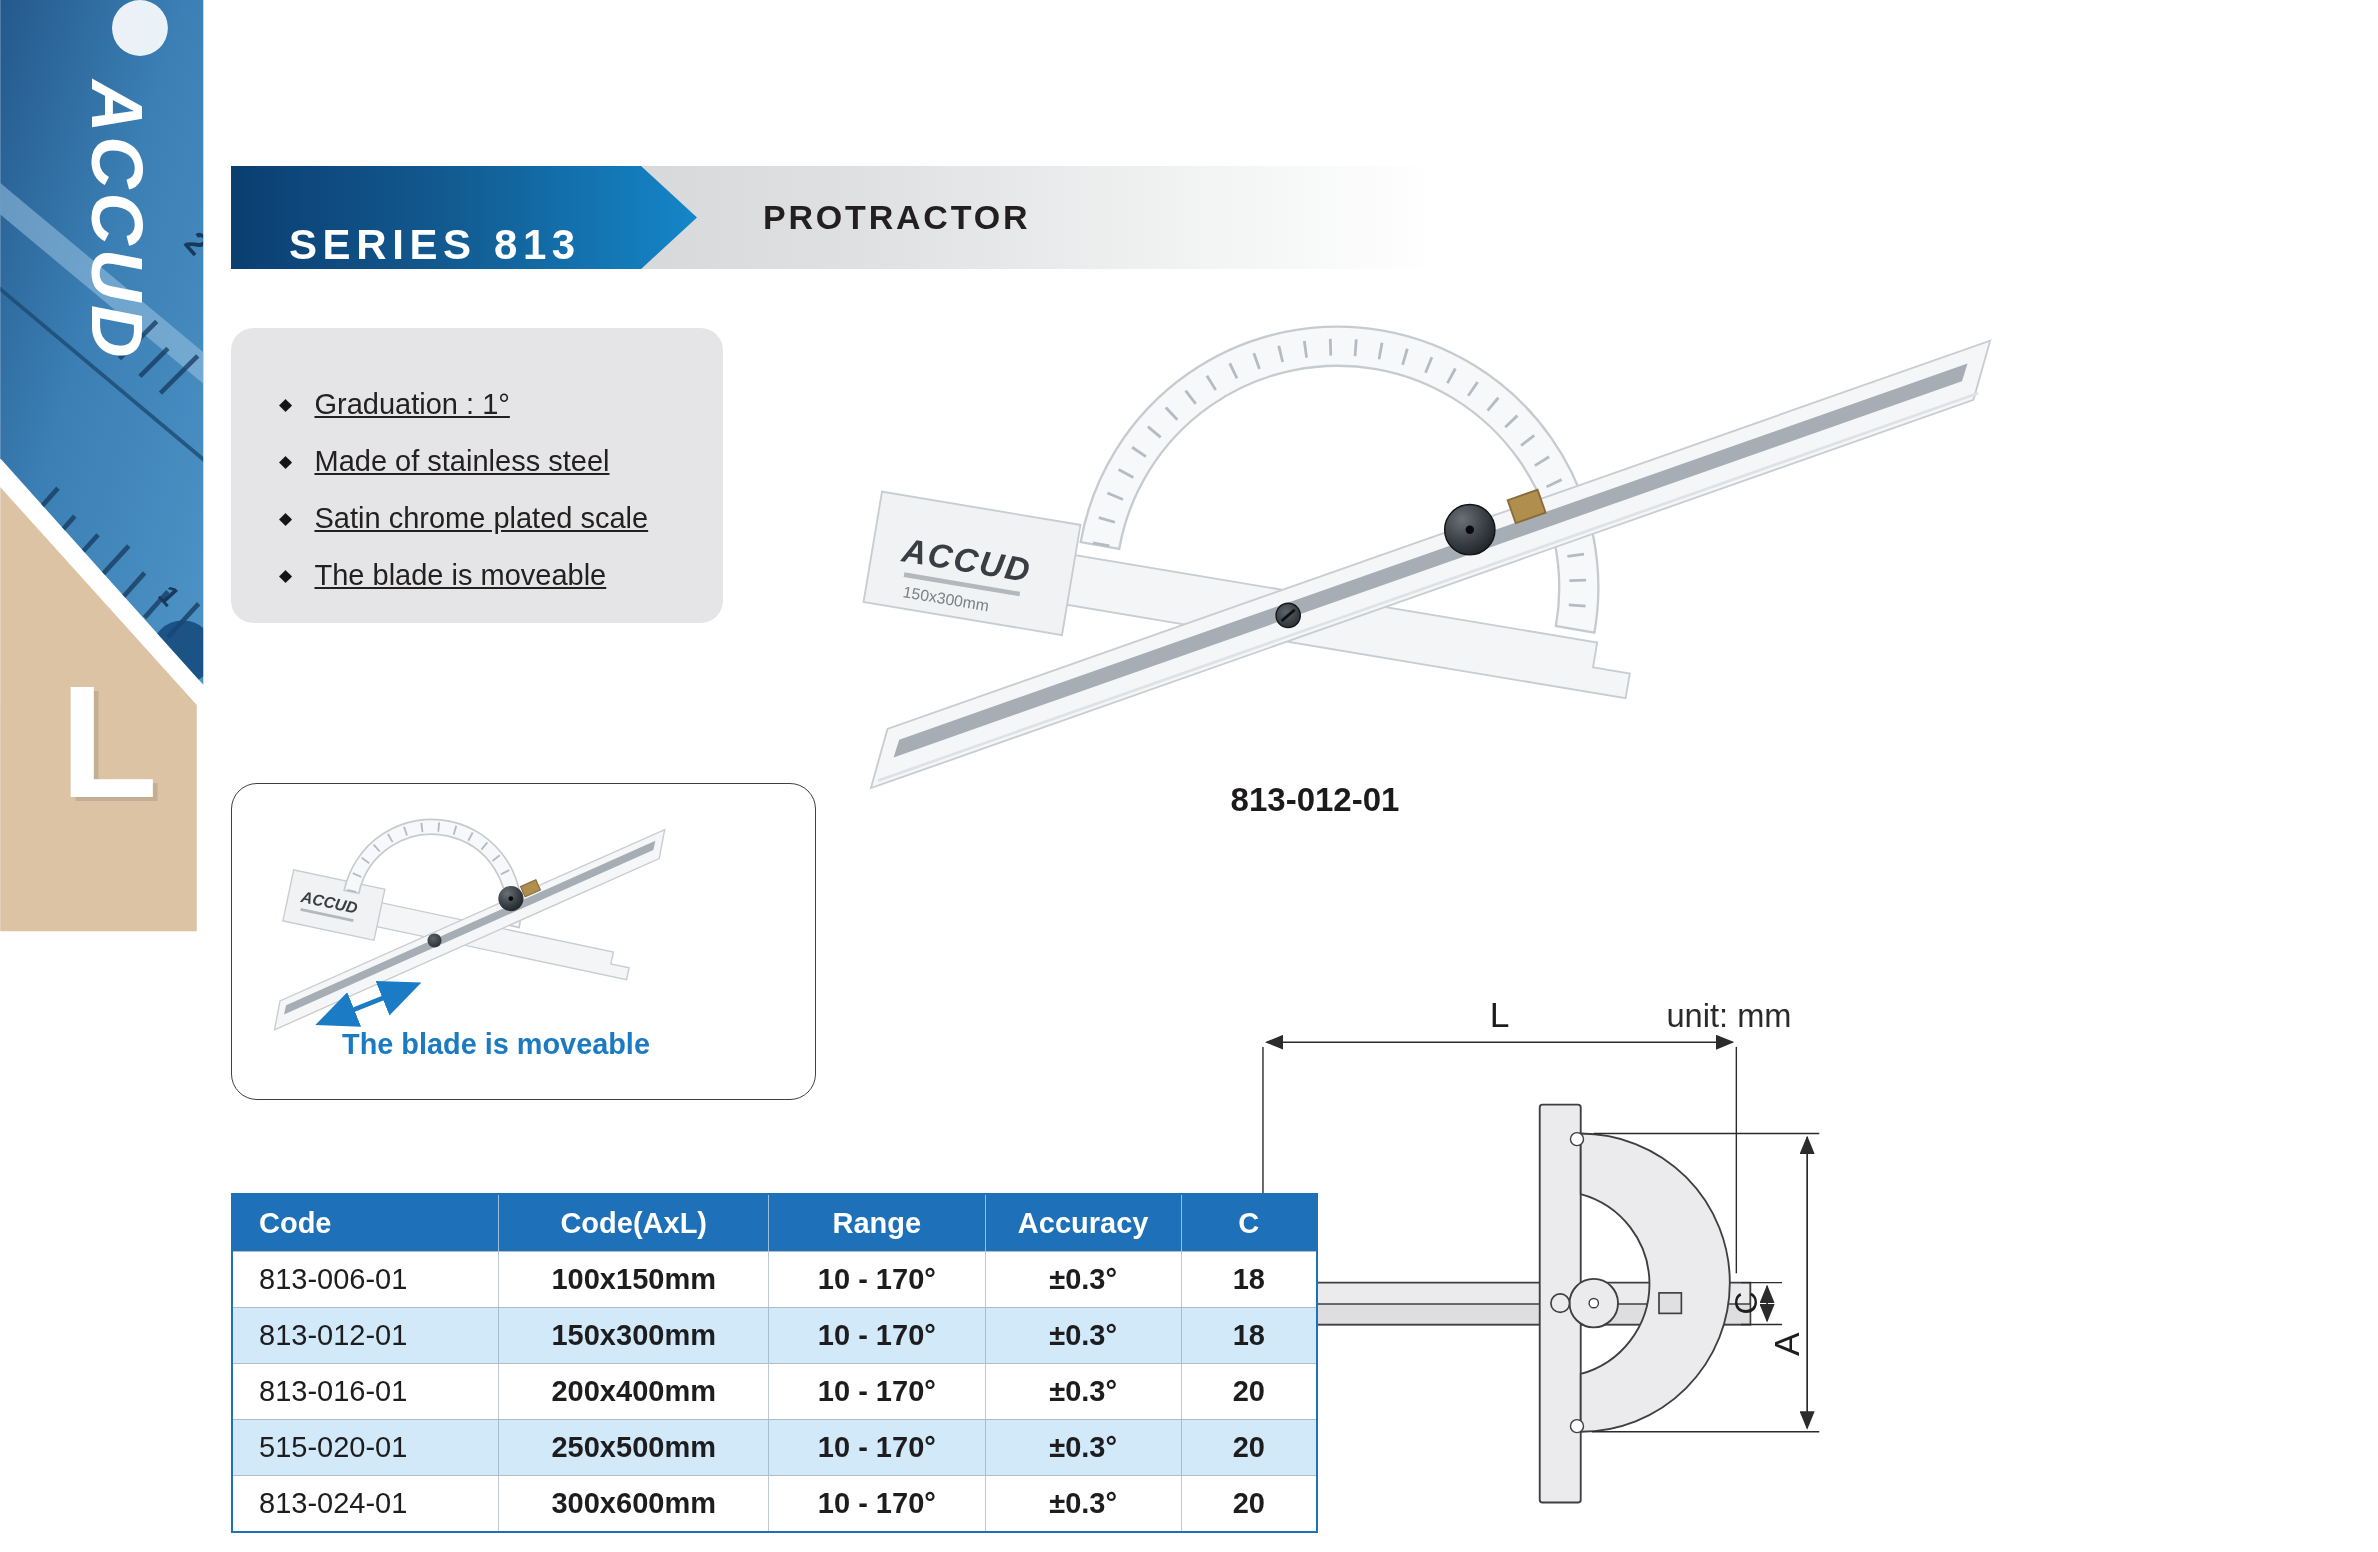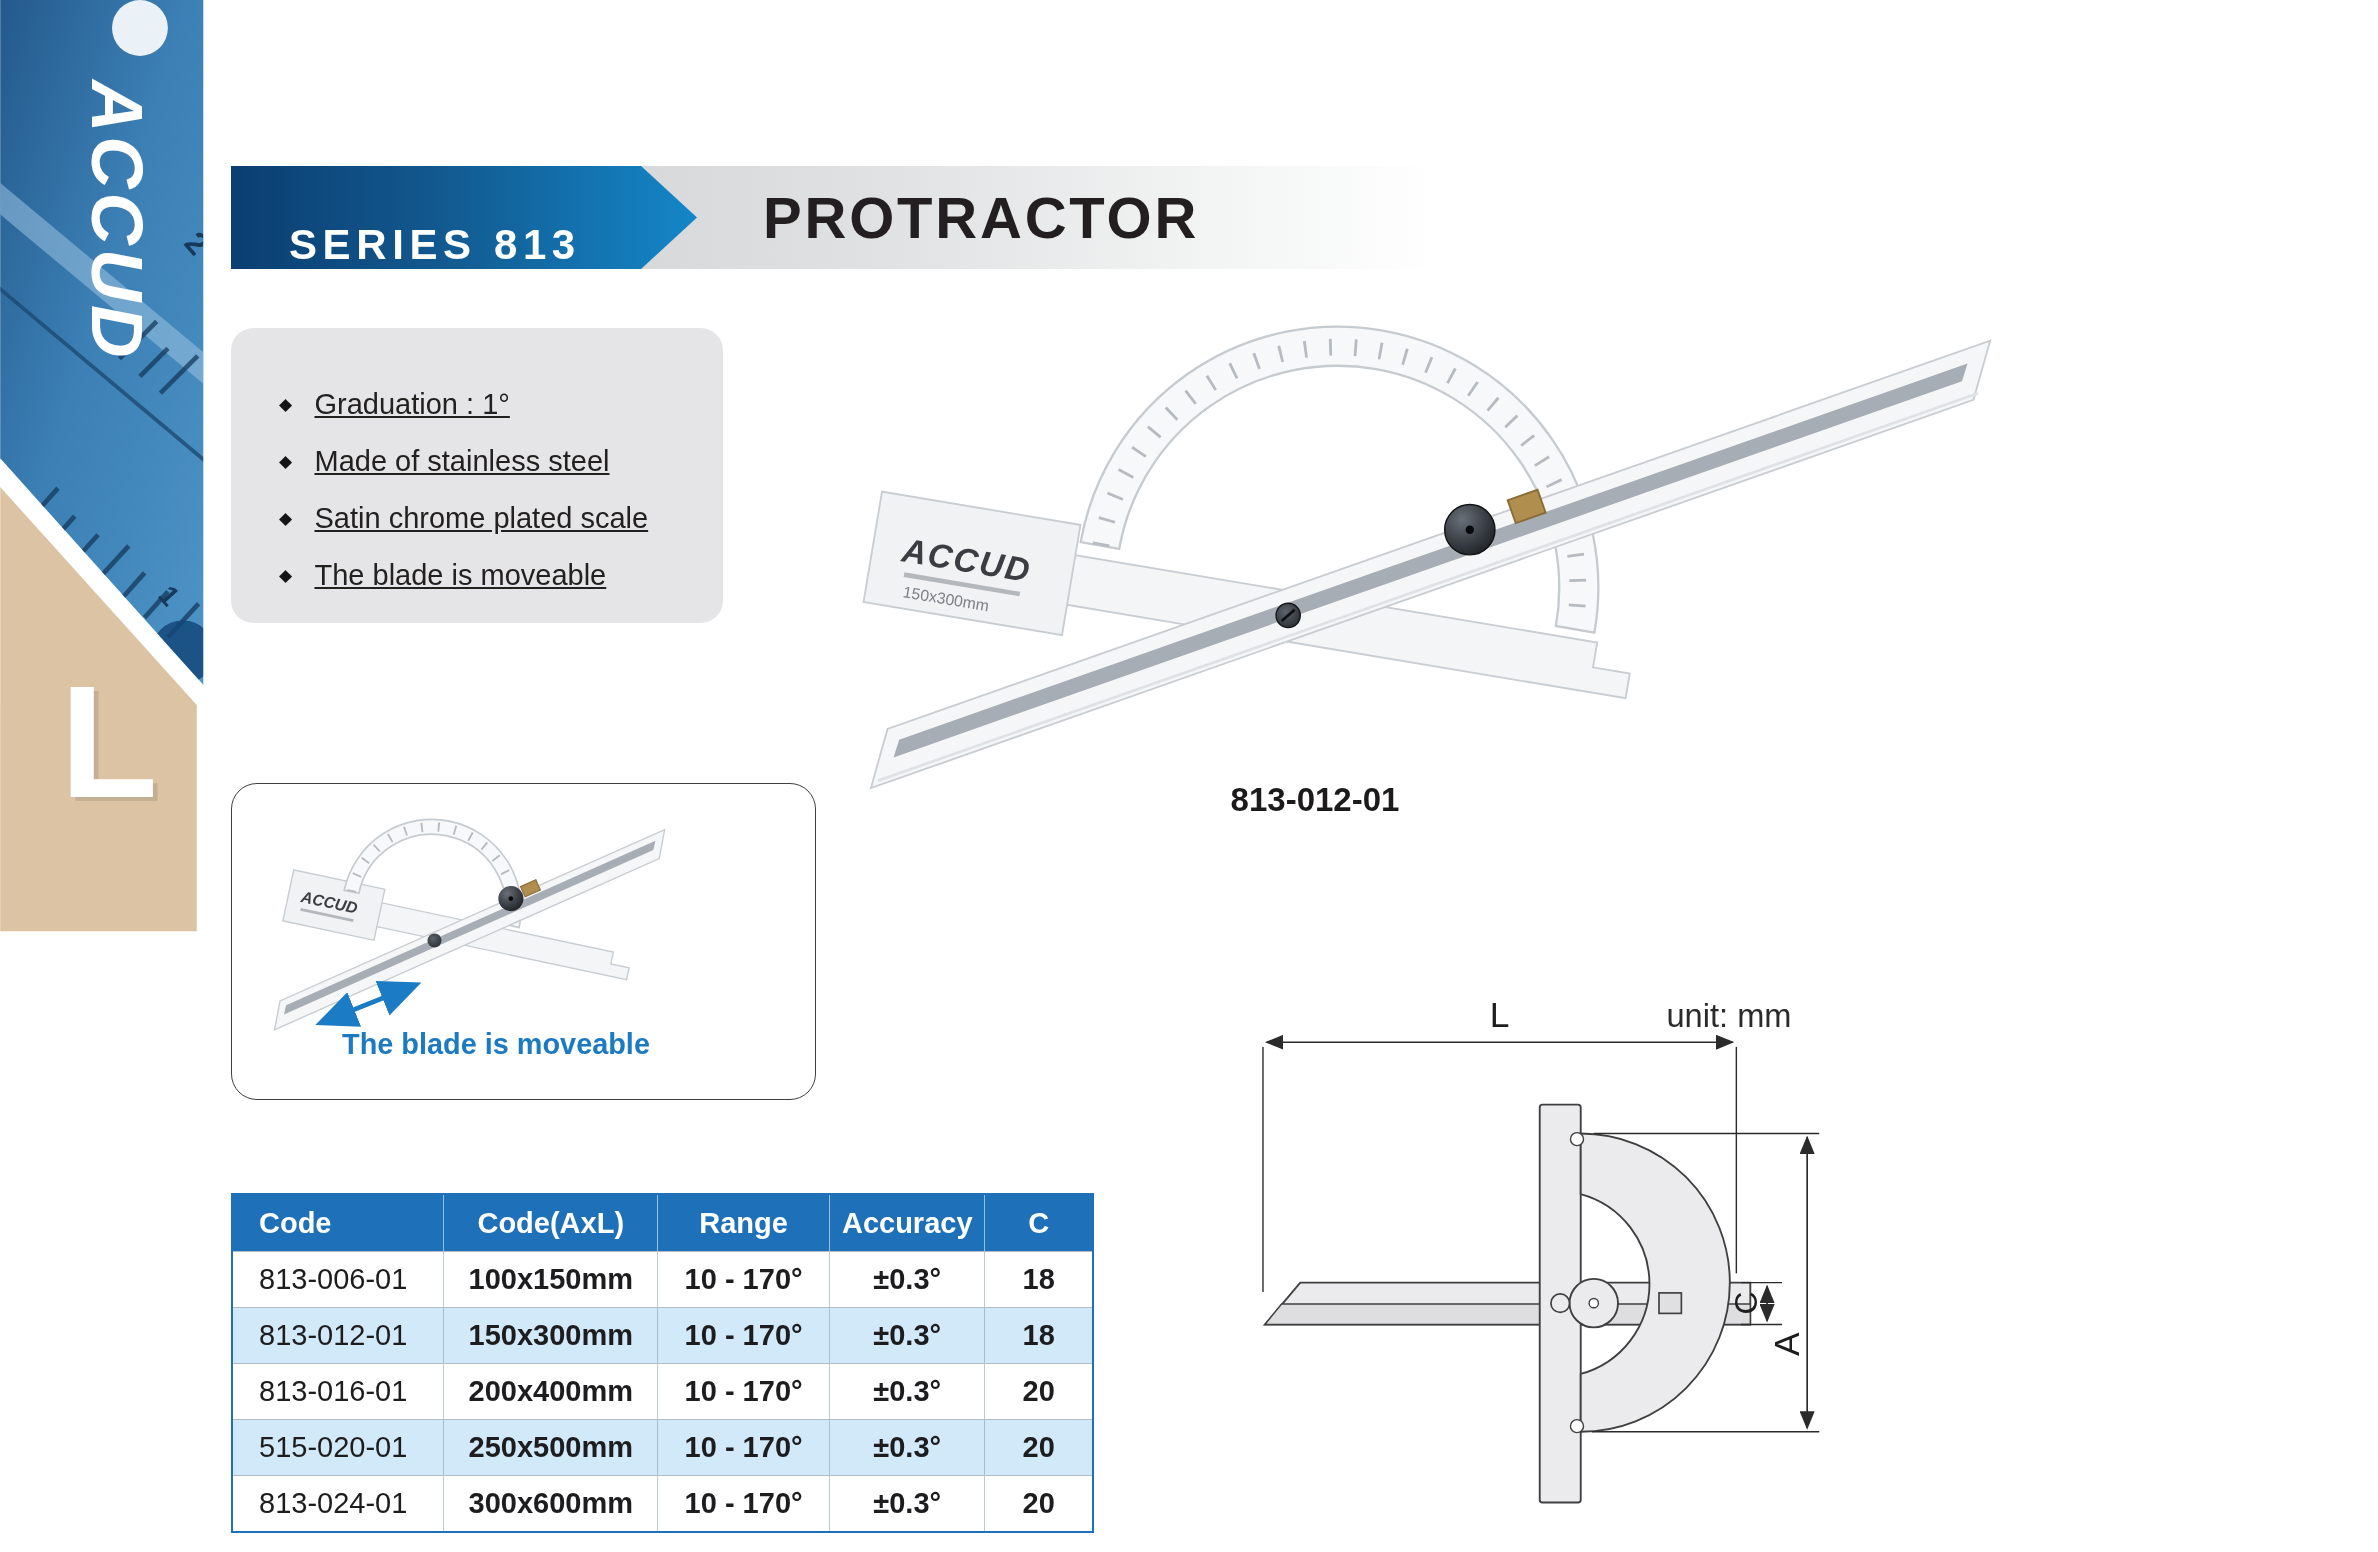--- a/index.html
+++ b/index.html
@@ -9,39 +9,39 @@
 
   
   .gray-strip{left:569px;top:166px;width:867px;height:103px;
     background:linear-gradient(90deg,#d4d6d8 0%,#dfe1e2 35%,#f3f4f4 75%,#ffffff 100%);}
   .blue-banner{left:231px;top:166px;width:466px;height:103px;
     background:linear-gradient(90deg,#0b3e71 0%,#12598f 45%,#1486c8 100%);
     clip-path:polygon(0 0,88% 0,100% 50%,88% 100%,0 100%);
     display:flex;align-items:flex-end;}
   .series-label{padding-left:58px;font-size:42px;font-weight:700;color:#ffffff;letter-spacing:5.6px;}
   .page-title{left:763px;top:166px;height:103px;display:flex;align-items:center;
-    font-size:58px;font-weight:700;letter-spacing:2.8px;color:#231f20;}
+    font-size:34px;font-weight:700;letter-spacing:2.8px;color:#231f20;}
 
   
   .features{left:231px;top:328px;width:492px;height:295px;background:#e5e5e7;border-radius:22.4px;
     padding-top:48px;box-sizing:border-box;}
   .feature-item{display:flex;align-items:center;height:57px;padding-left:48px;}
   .feature-bullet{font-size:17px;margin-right:22.4px;color:#141414;}
   .feature-text{font-size:29px;color:#232020;text-decoration:underline;}
 
   
   .product-code{left:1203px;top:781px;width:224px;text-align:center;
     font-size:33px;font-weight:700;color:#1c1a1a;}
 
   
   .inset{left:231px;top:783px;width:585px;height:317px;border:1.9px solid #3f3f3f;border-radius:26px;
     box-sizing:border-box;background:#ffffff;}
 
   
-  .spec-table{left:231px;top:1193px;width:863px;border:2.8px solid #1e70b8;box-sizing:border-box;background:#fff;}
+  .spec-table{left:231px;top:1193px;width:1087px;border:2.8px solid #1e70b8;box-sizing:border-box;background:#fff;}
   .t-row{display:flex;height:56px;}
   .t-head{background:#1e70b8;color:#ffffff;font-weight:700;}
   .t-cell{display:flex;align-items:center;justify-content:center;font-size:29px;box-sizing:border-box;}
   .t-head .t-cell{border-right:0.9px solid rgba(255,255,255,.55);}
   .t-body .t-cell{border-right:0.9px solid rgba(110,135,152,.45);border-top:0.9px solid #b3bcc2;color:#1d1d1f;font-weight:bold;}
   .t-row .t-cell:last-child{border-right:none;}
   .c-code{width:24.6%;justify-content:flex-start;padding-left:26px;}
   .c-size{width:24.9%;}
   .c-range{width:20.0%;}
   .c-acc{width:18.1%;}

